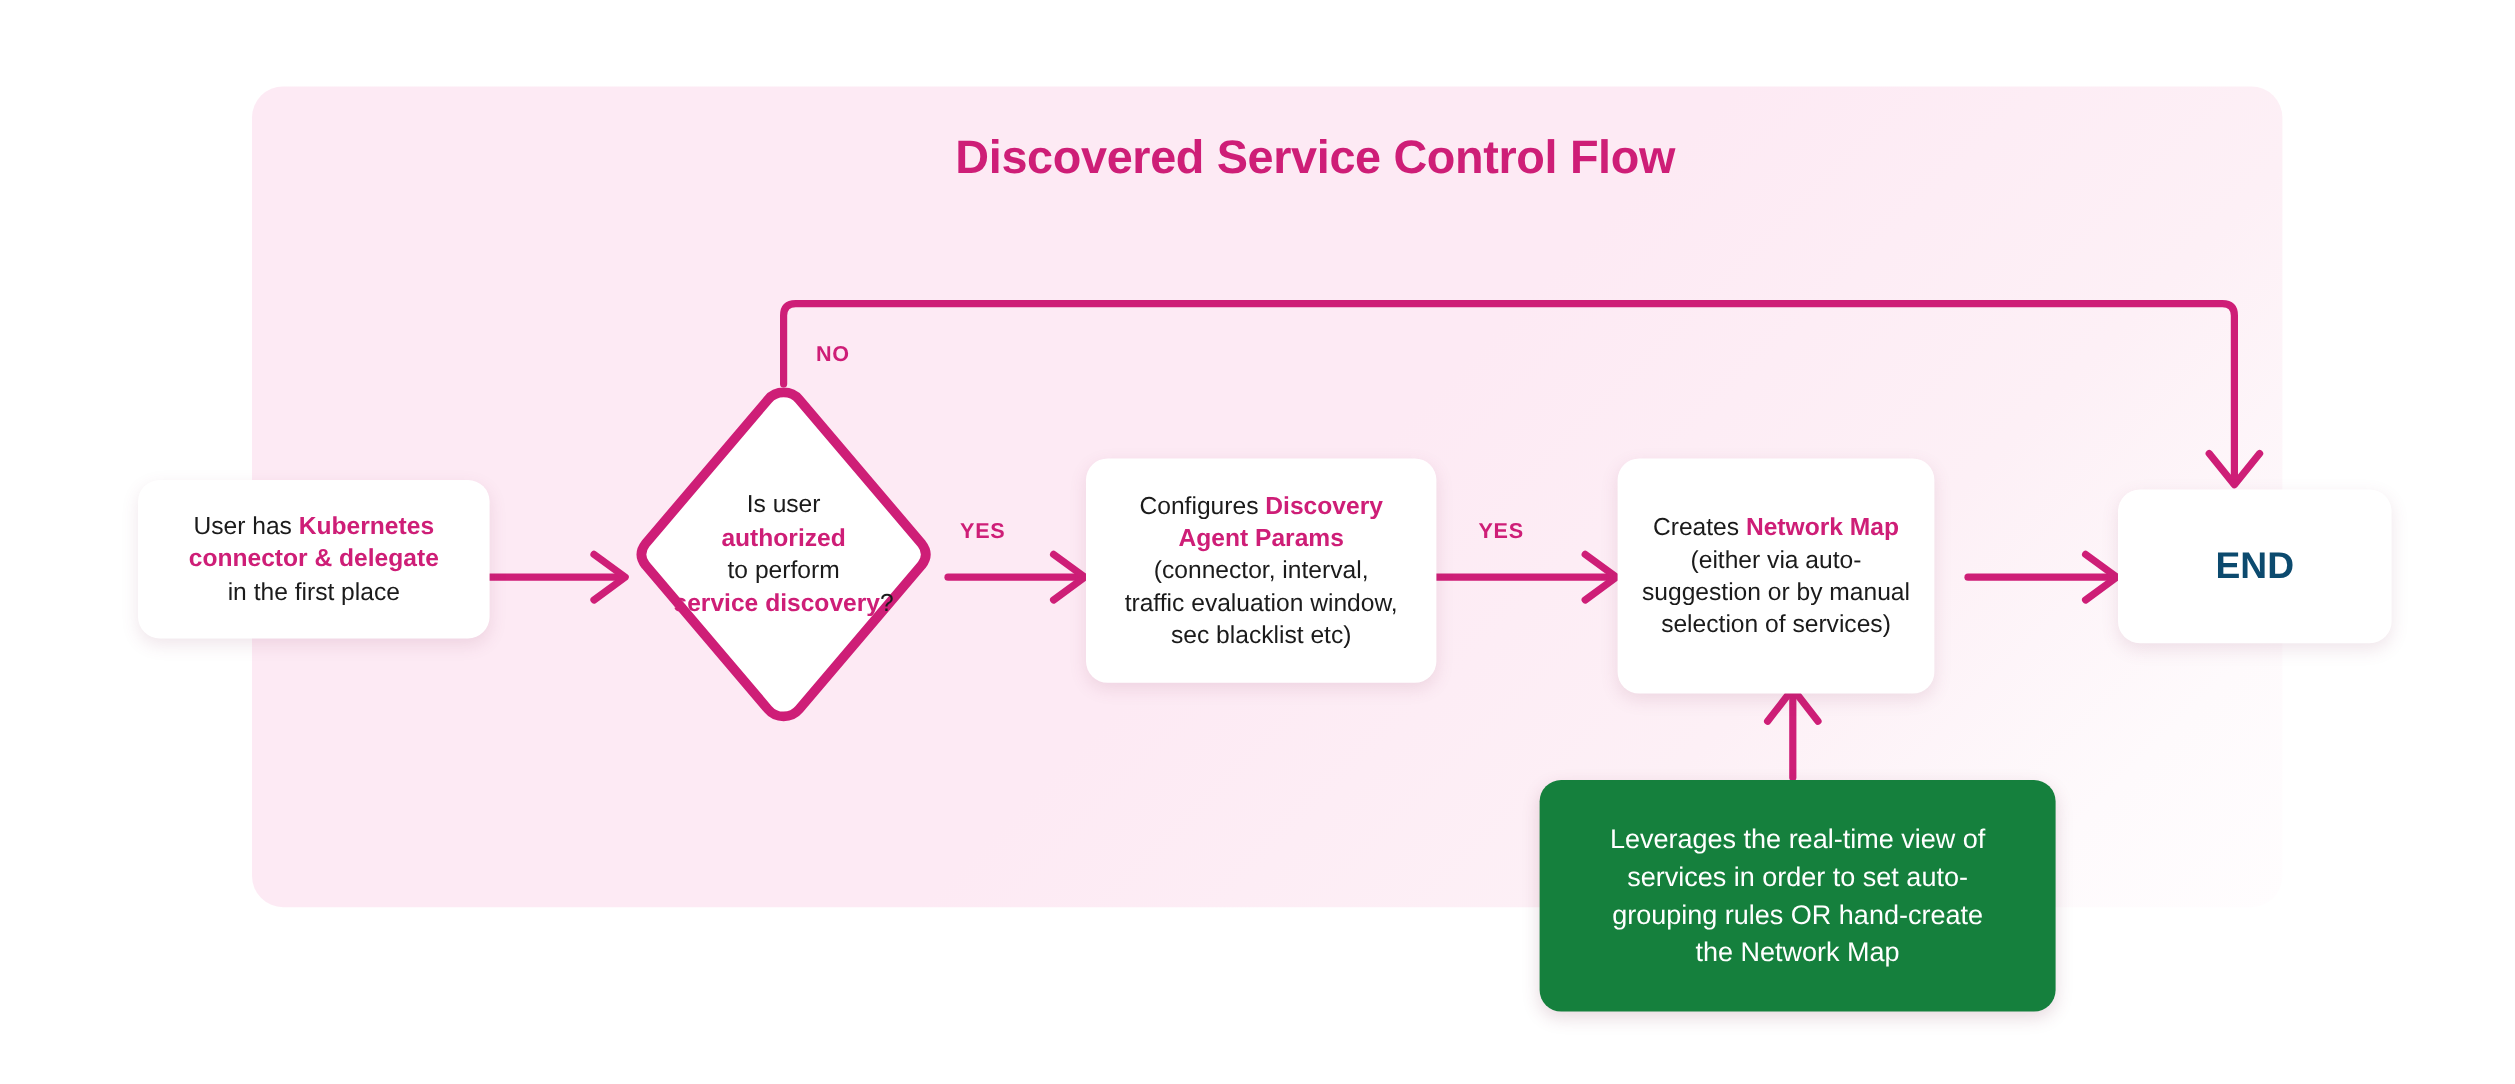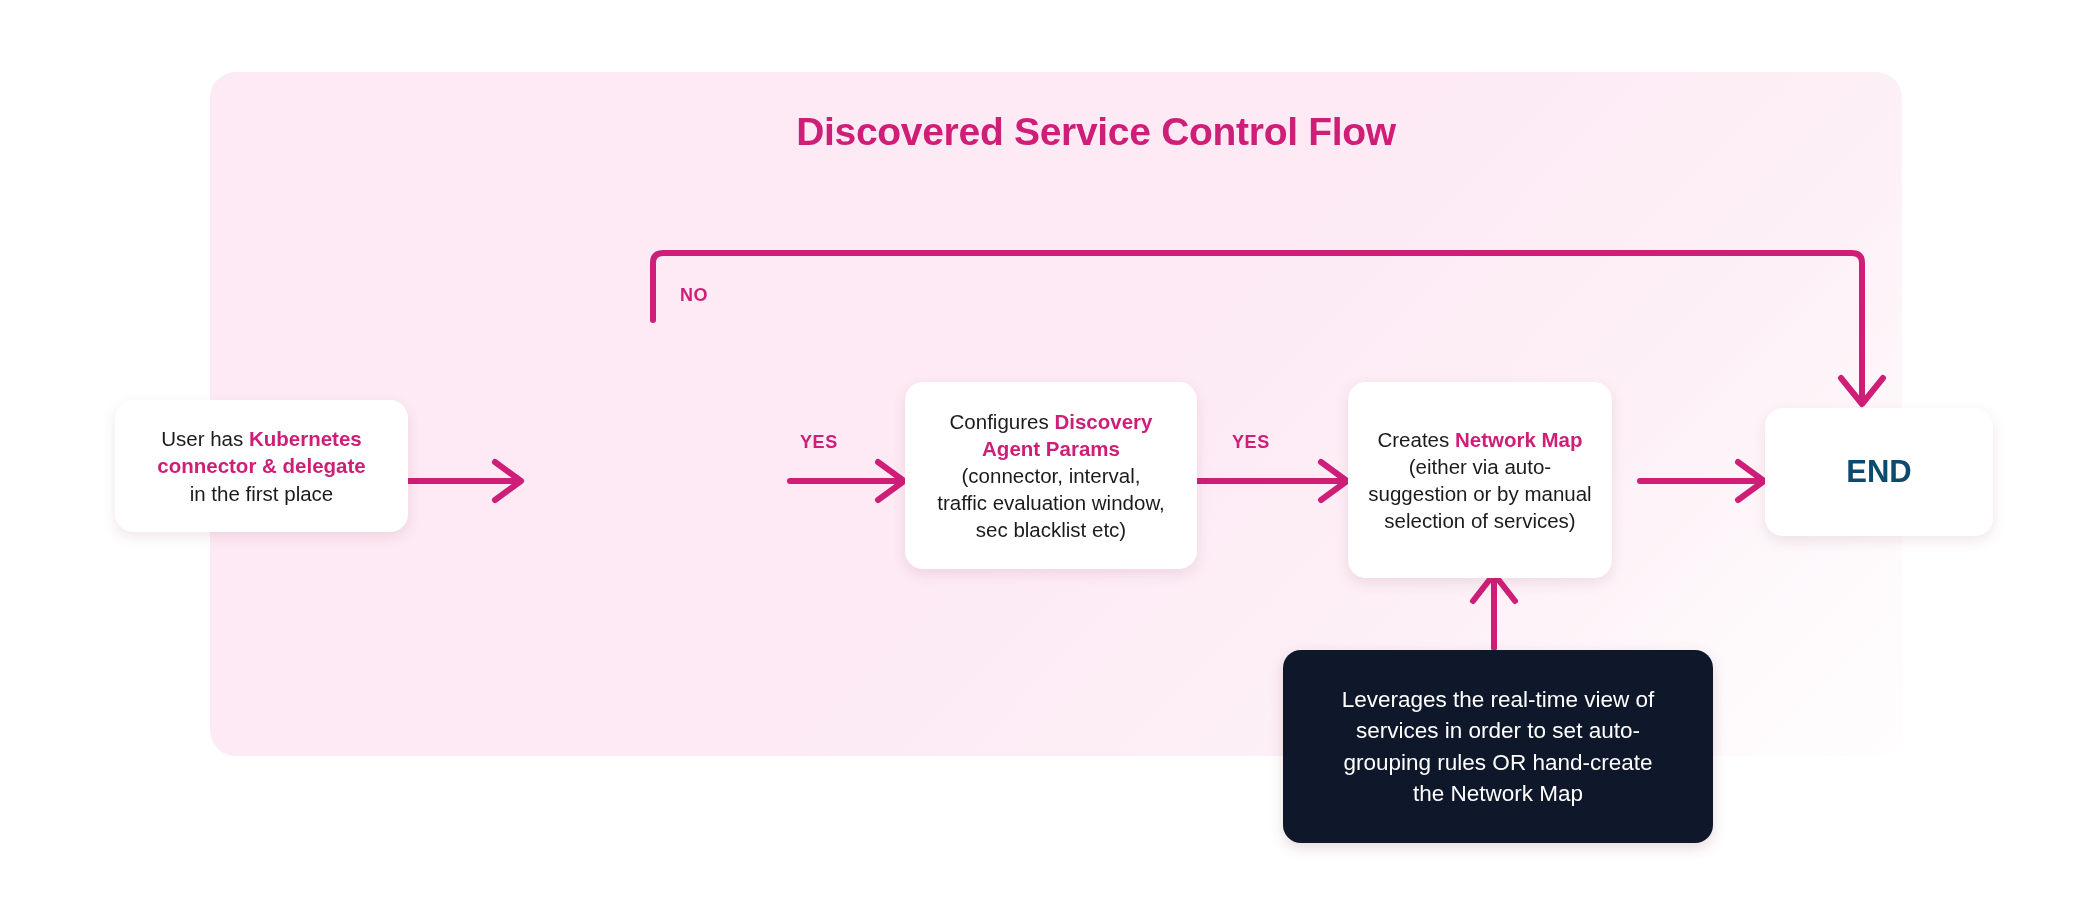--- a/index.html
+++ b/index.html
@@ -111,21 +111,21 @@
     color: #1b1b1b;
   }
 
   
   #node-note {
     position: absolute;
     left: 1283px;
     top: 650px;
     width: 430px;
     height: 193px;
-    background: #0f172a;
+    background: #15803d;
     border-radius: 18px;
     box-shadow: 0 5px 14px rgba(120, 50, 80, 0.18);
     display: flex;
     align-items: center;
     justify-content: center;
     box-sizing: border-box;
     text-align: center;
     color: #ffffff;
     font-size: 22.5px;
     line-height: 1.38;
@@ -188,20 +188,28 @@
       </g>
     </g>
   </svg>
 
   <div class="node" id="node-start">
     <div class="txt">
       User has <span class="em">Kubernetes<br>connector &amp; delegate</span><br>in the first place
     </div>
   </div>
 
+  <div id="node-decision">
+    <svg class="dia-shape" viewBox="0 0 256 288" xmlns="http://www.w3.org/2000/svg">
+      <path d="M 128 9 Q 136 9 141 15 L 243 135 Q 250 144 243 153 L 141 273 Q 136 279 128 279 Q 120 279 115 273 L 13 153 Q 6 144 13 135 L 115 15 Q 120 9 128 9 Z" fill="#ffffff" stroke="#CE1E77" stroke-width="8" stroke-linejoin="round"></path>
+    </svg>
+    <div class="dia-label">
+      <div>Is user<br><span class="em">authorized</span><br>to perform<br><span class="em">service discovery</span>?</div>
+    </div>
+  </div>
 
   <div class="node" id="node-params">
     <div class="txt">
       Configures <span class="em">Discovery<br>Agent Params</span><br>(connector, interval,<br>traffic evaluation window,<br>sec blacklist etc)
     </div>
   </div>
 
   <div class="node" id="node-map">
     <div class="txt">
       Creates <span class="em">Network Map</span><br>(either via auto-<br>suggestion or by manual<br>selection of services)

